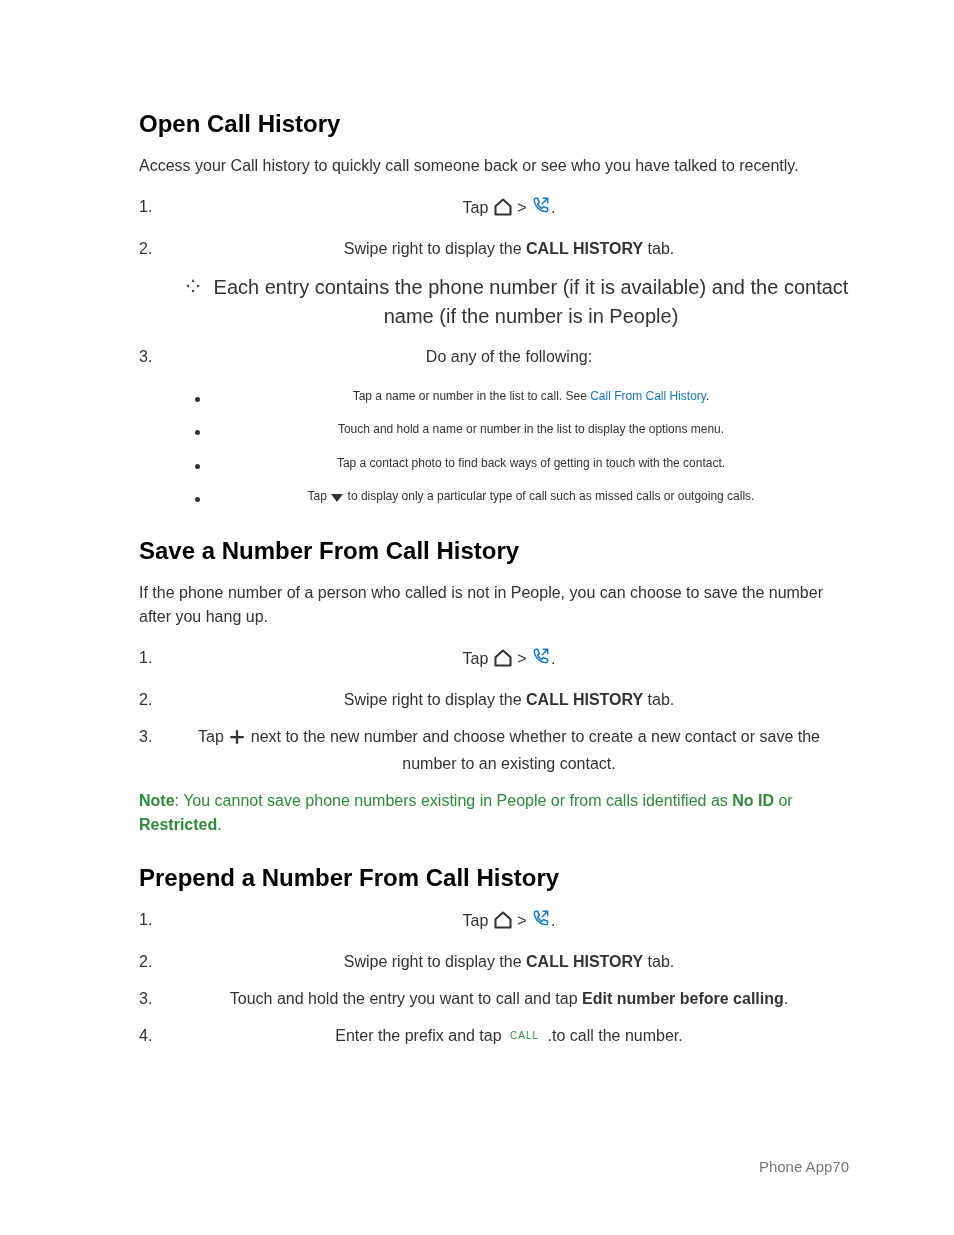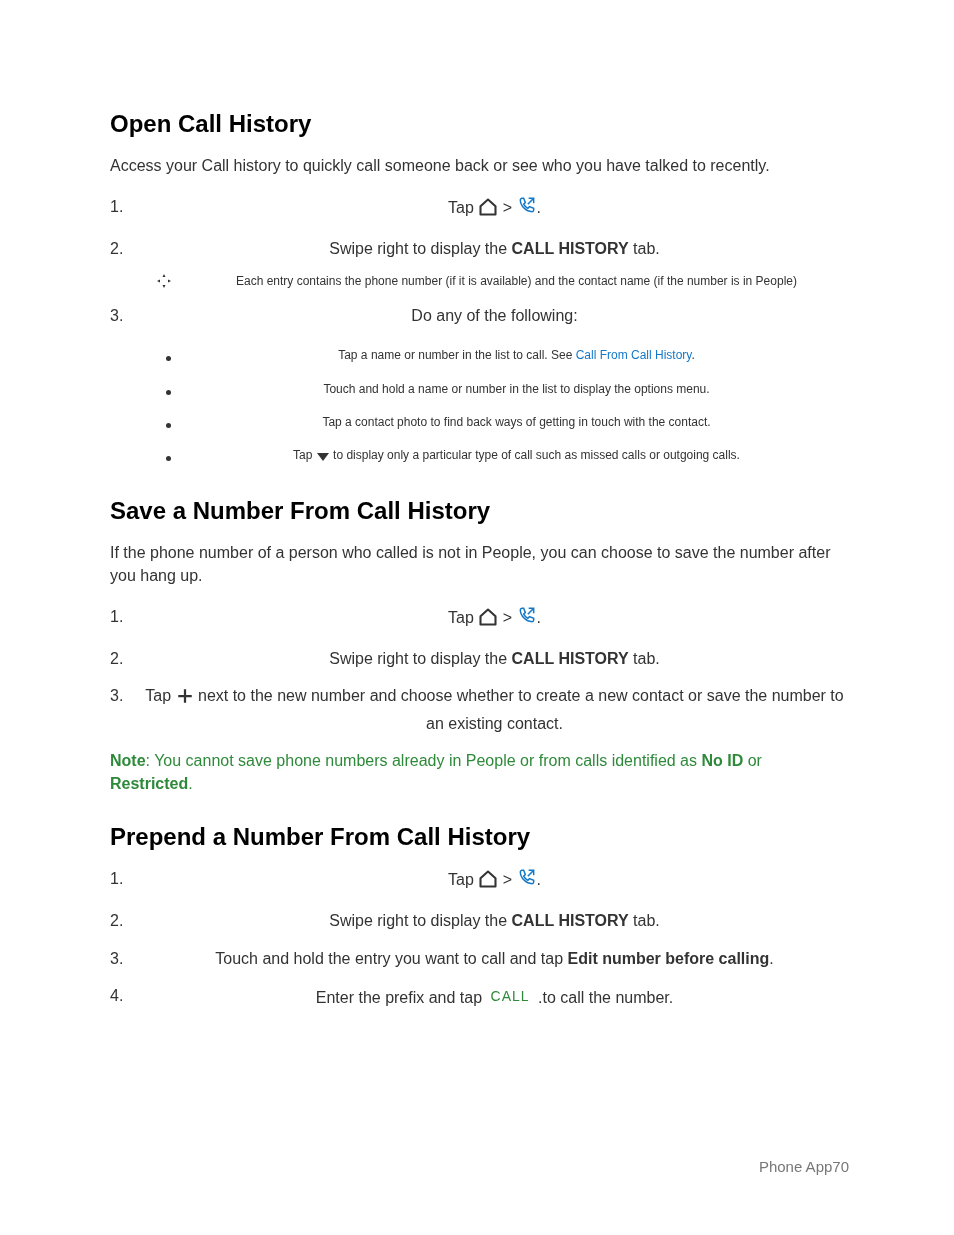--- a/index.html
+++ b/index.html
@@ -7,20 +7,21 @@
   body {
     width: 954px;
     height: 1235px;
     background: #fff;
     font-family: Arial, Helvetica, sans-serif;
     color: #333;
     position: relative;
   }
   .page {
     padding: 110px 105px 0 110px;
+    margin-left: 29px;
   }
   h2.section-heading {
     font-family: "Arial Black", Arial, sans-serif;
     font-weight: 900;
     font-size: 24px;
     letter-spacing: 0px;
     color: #000;
     margin: 0 0 16px 0;
   }
   h2.section-heading.gap-above { margin-top: 28px; }
@@ -50,21 +51,21 @@
     content: counter(step) ".";
     position: absolute;
     left: 0;
     top: 0;
     color: #333;
   }
   .tip {
     position: relative;
     padding-left: 46px;
     margin: 12px 0 14px -2px;
-    font-size: 12px;
+    font-size: 20px;
     line-height: 1.45;
   }
   .tip .tip-icon {
     position: absolute;
     left: 18px;
     top: 0px;
   }
   ul.bullets {
     list-style: none;
     padding: 0;
@@ -94,21 +95,21 @@
     font-size: 16px;
     line-height: 1.45;
     margin: 6px 0 18px 0;
   }
   .green { color: #2e8a3a; }
   .green-bold { color: #2e8a3a; font-weight: 700; }
   .icon-inline { display: inline-block; vertical-align: -4px; }
   .icon-outgoing { display: inline-block; vertical-align: -2px; }
   .call-badge {
     display: inline-block;
-    font-size: 14px;
+    font-size: 10px;
     letter-spacing: 1px;
     padding: 2px 4px;
     color: #2e8a3a;
     vertical-align: 2px;
     font-family: "Arial Narrow", Arial, sans-serif;
   }
   .footer {
     position: absolute;
     left: 110px;
     right: 105px;
@@ -183,21 +184,21 @@
       <span>Swipe right to display the </span><span class="bold">CALL HISTORY</span><span> tab.</span>
     </li>
     <li>
       <span>Tap </span><span class="icon-inline"><svg width="18" height="18" viewBox="0 0 24 24">
             <path d="M12 3 L12 21 M3 12 L21 12" stroke="#333" stroke-width="3"></path>
           </svg></span><span> next to the new number and choose whether to create a new contact or save the number to an existing contact.</span>
     </li>
   </ol>
 
   <p class="note">
-    <span class="green-bold">Note</span><span class="green">: You cannot save phone numbers already in People or from calls identified as </span><span class="green-bold">No ID</span><span class="green"> or </span><span class="green-bold">Restricted</span><span class="green">.</span>
+    <span class="green-bold">Note</span><span class="green">: You cannot save phone numbers existing in People or from calls identified as </span><span class="green-bold">No ID</span><span class="green"> or </span><span class="green-bold">Restricted</span><span class="green">.</span>
   </p>
 
   <h2 class="section-heading gap-above">Prepend a Number From Call History</h2>
 
   <ol class="steps">
     <li>
       <span>Tap </span><span class="icon-inline"><svg width="20" height="20" viewBox="0 0 24 24">
             <path d="M3 11 L12 3 L21 11 L21 21 L3 21 Z" fill="none" stroke="#333" stroke-width="2.5" stroke-linejoin="round"></path>
           </svg></span><span> &gt; </span><span class="icon-outgoing"><svg width="20" height="20" viewBox="0 0 24 24">
             <path d="M6 4 C6 4 8 4 8 4 L10 9 L8 11 C9 13 11 15 13 16 L15 14 L20 16 C20 16 20 18 20 18 C20 19 19 20 18 20 C11 20 4 13 4 6 C4 5 5 4 6 4 Z" fill="none" stroke="#1478c7" stroke-width="1.8"></path>

